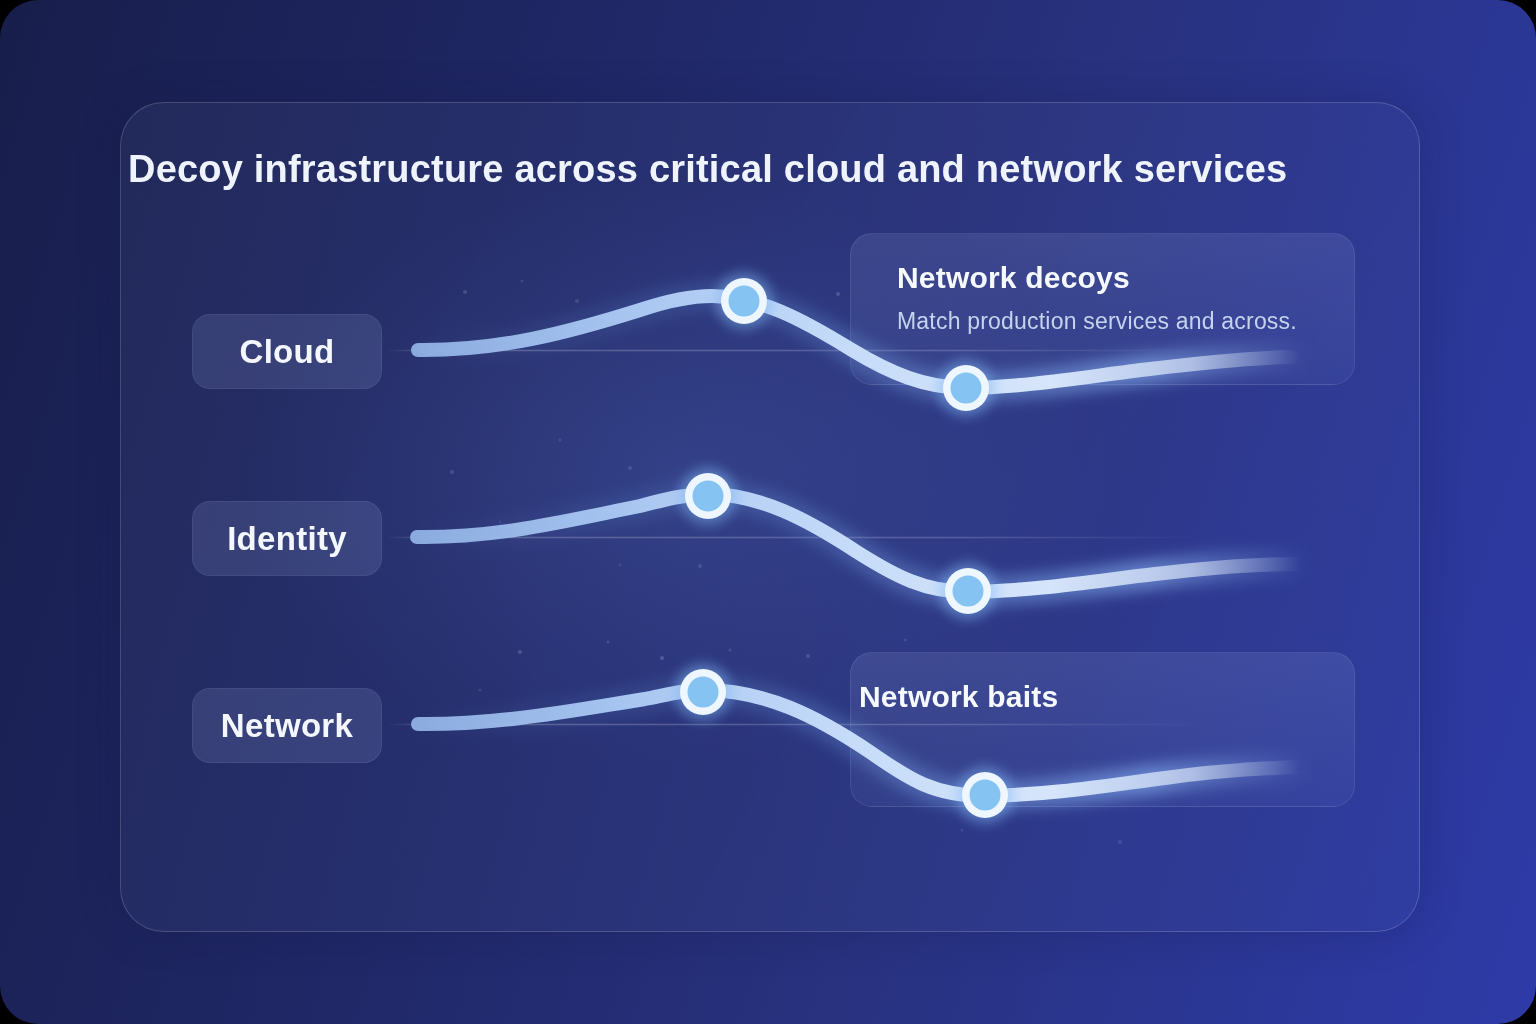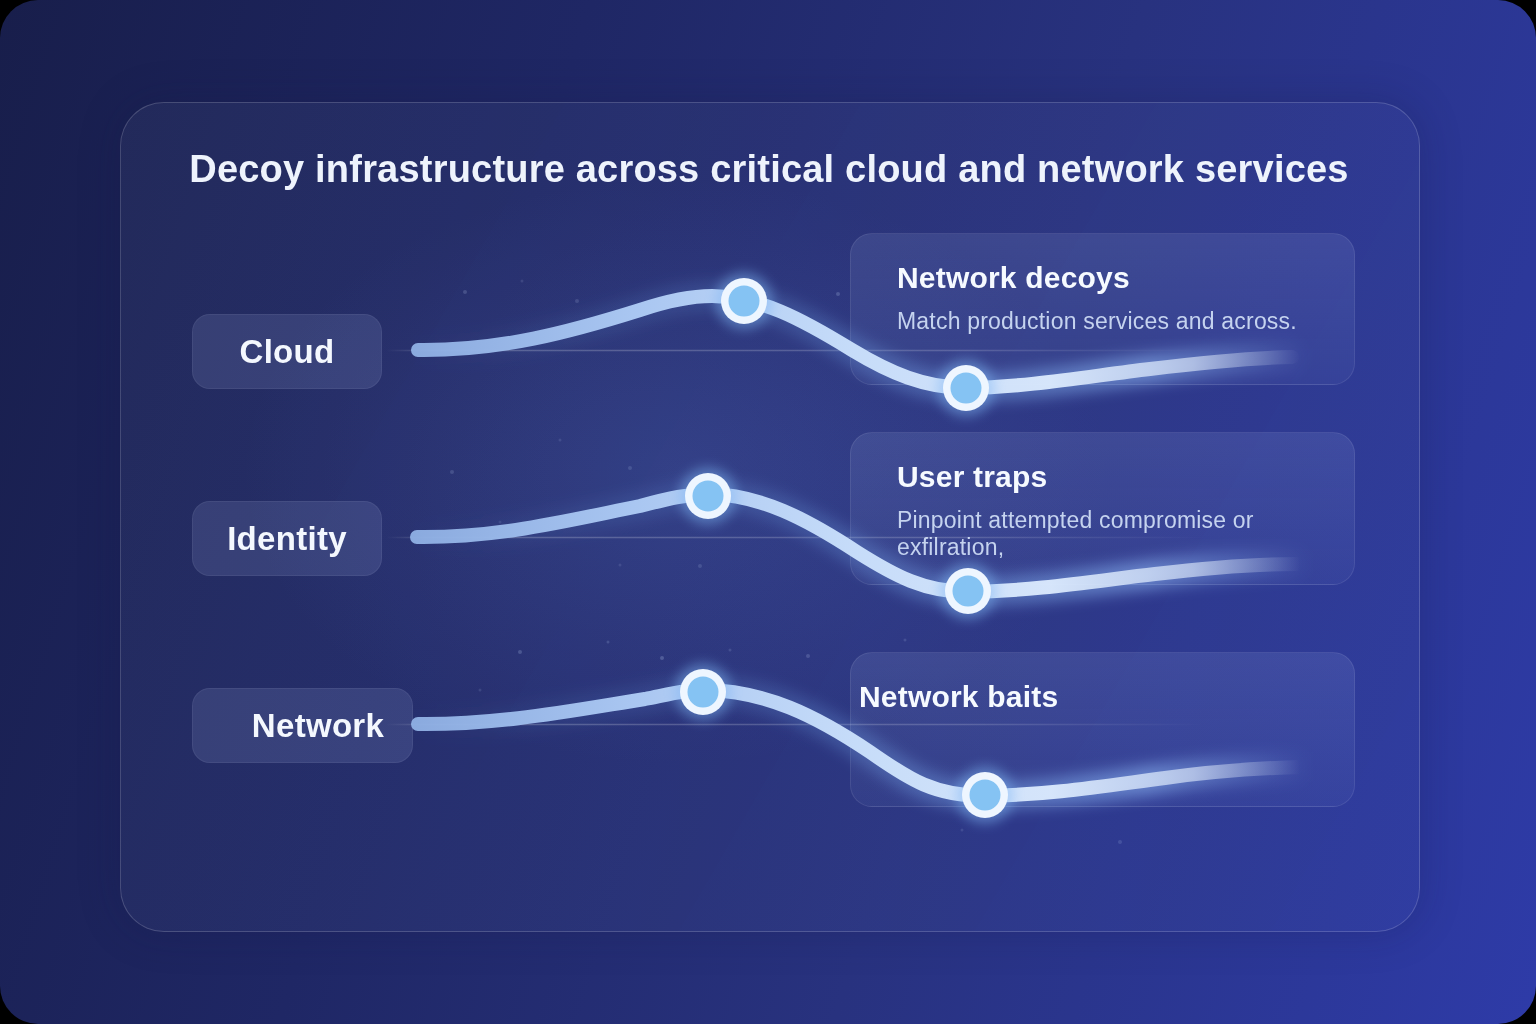--- a/index.html
+++ b/index.html
@@ -14,35 +14,36 @@
   }
   .panel{
     position:absolute;left:120px;top:102px;width:1298px;height:828px;
     border-radius:44px;
     background:linear-gradient(120deg, rgba(190,205,245,0.055), rgba(160,180,235,0.03));
     border:1.5px solid rgba(255,255,255,0.17);
     box-shadow:0 0 40px rgba(20,25,70,0.25);
   }
   .diagram-title{
     position:absolute;left:120px;top:148px;width:1298px;
-    text-align:center;margin:0;
+    margin:0;
     font-size:38px;font-weight:600;letter-spacing:0.2px;
     color:#eef3fc;
+    padding-left:8px;
   }
   .pill{
     position:absolute;left:192px;width:188px;height:73px;
     border-radius:18px;
     background:rgba(178,194,240,0.14);
     border:1px solid rgba(255,255,255,0.06);
     display:flex;align-items:center;justify-content:center;
     color:#f4f8fe;font-size:33px;font-weight:700;letter-spacing:0.3px;
   }
   .pill-cloud{top:314px;}
   .pill-identity{top:501px;}
-  .pill-network{top:688px;padding-left:31px;}
+  .pill-network{top:688px;}
   .card{
     position:absolute;left:850px;width:505px;
     border-radius:22px;
     background:linear-gradient(180deg, rgba(176,194,243,0.13), rgba(150,170,232,0.07));
     border:1px solid rgba(255,255,255,0.085);
     box-sizing:border-box;
     padding:27px 30px 0 46px;
   }
   .card-1{top:233px;height:152px;}
   .card-2{top:432px;height:153px;}
@@ -75,24 +76,20 @@
   <div class="pill pill-identity">
     <span>Identity</span>
   </div>
   <div class="pill pill-network">
     <span>Network</span>
   </div>
 
   <div class="card card-1">
     <h2>Network decoys</h2>
     <p>Match production services and across.</p>
-  </div>
-  <div class="card card-2">
-    <h2>User traps</h2>
-    <p>Pinpoint attempted compromise or exfilration,</p>
   </div>
   <div class="card card-3">
     <h2>Network baits</h2>
   </div>
 
   <svg class="wave-layer" width="1536" height="1024" viewBox="0 0 1536 1024">
     <defs>
       <linearGradient id="waveGrad" gradientUnits="userSpaceOnUse" x1="410" y1="0" x2="1300" y2="0">
         <stop offset="0" stop-color="#8fb0e4" stop-opacity="0.95"></stop>
         <stop offset="0.25" stop-color="#a9c6f1" stop-opacity="1"></stop>

